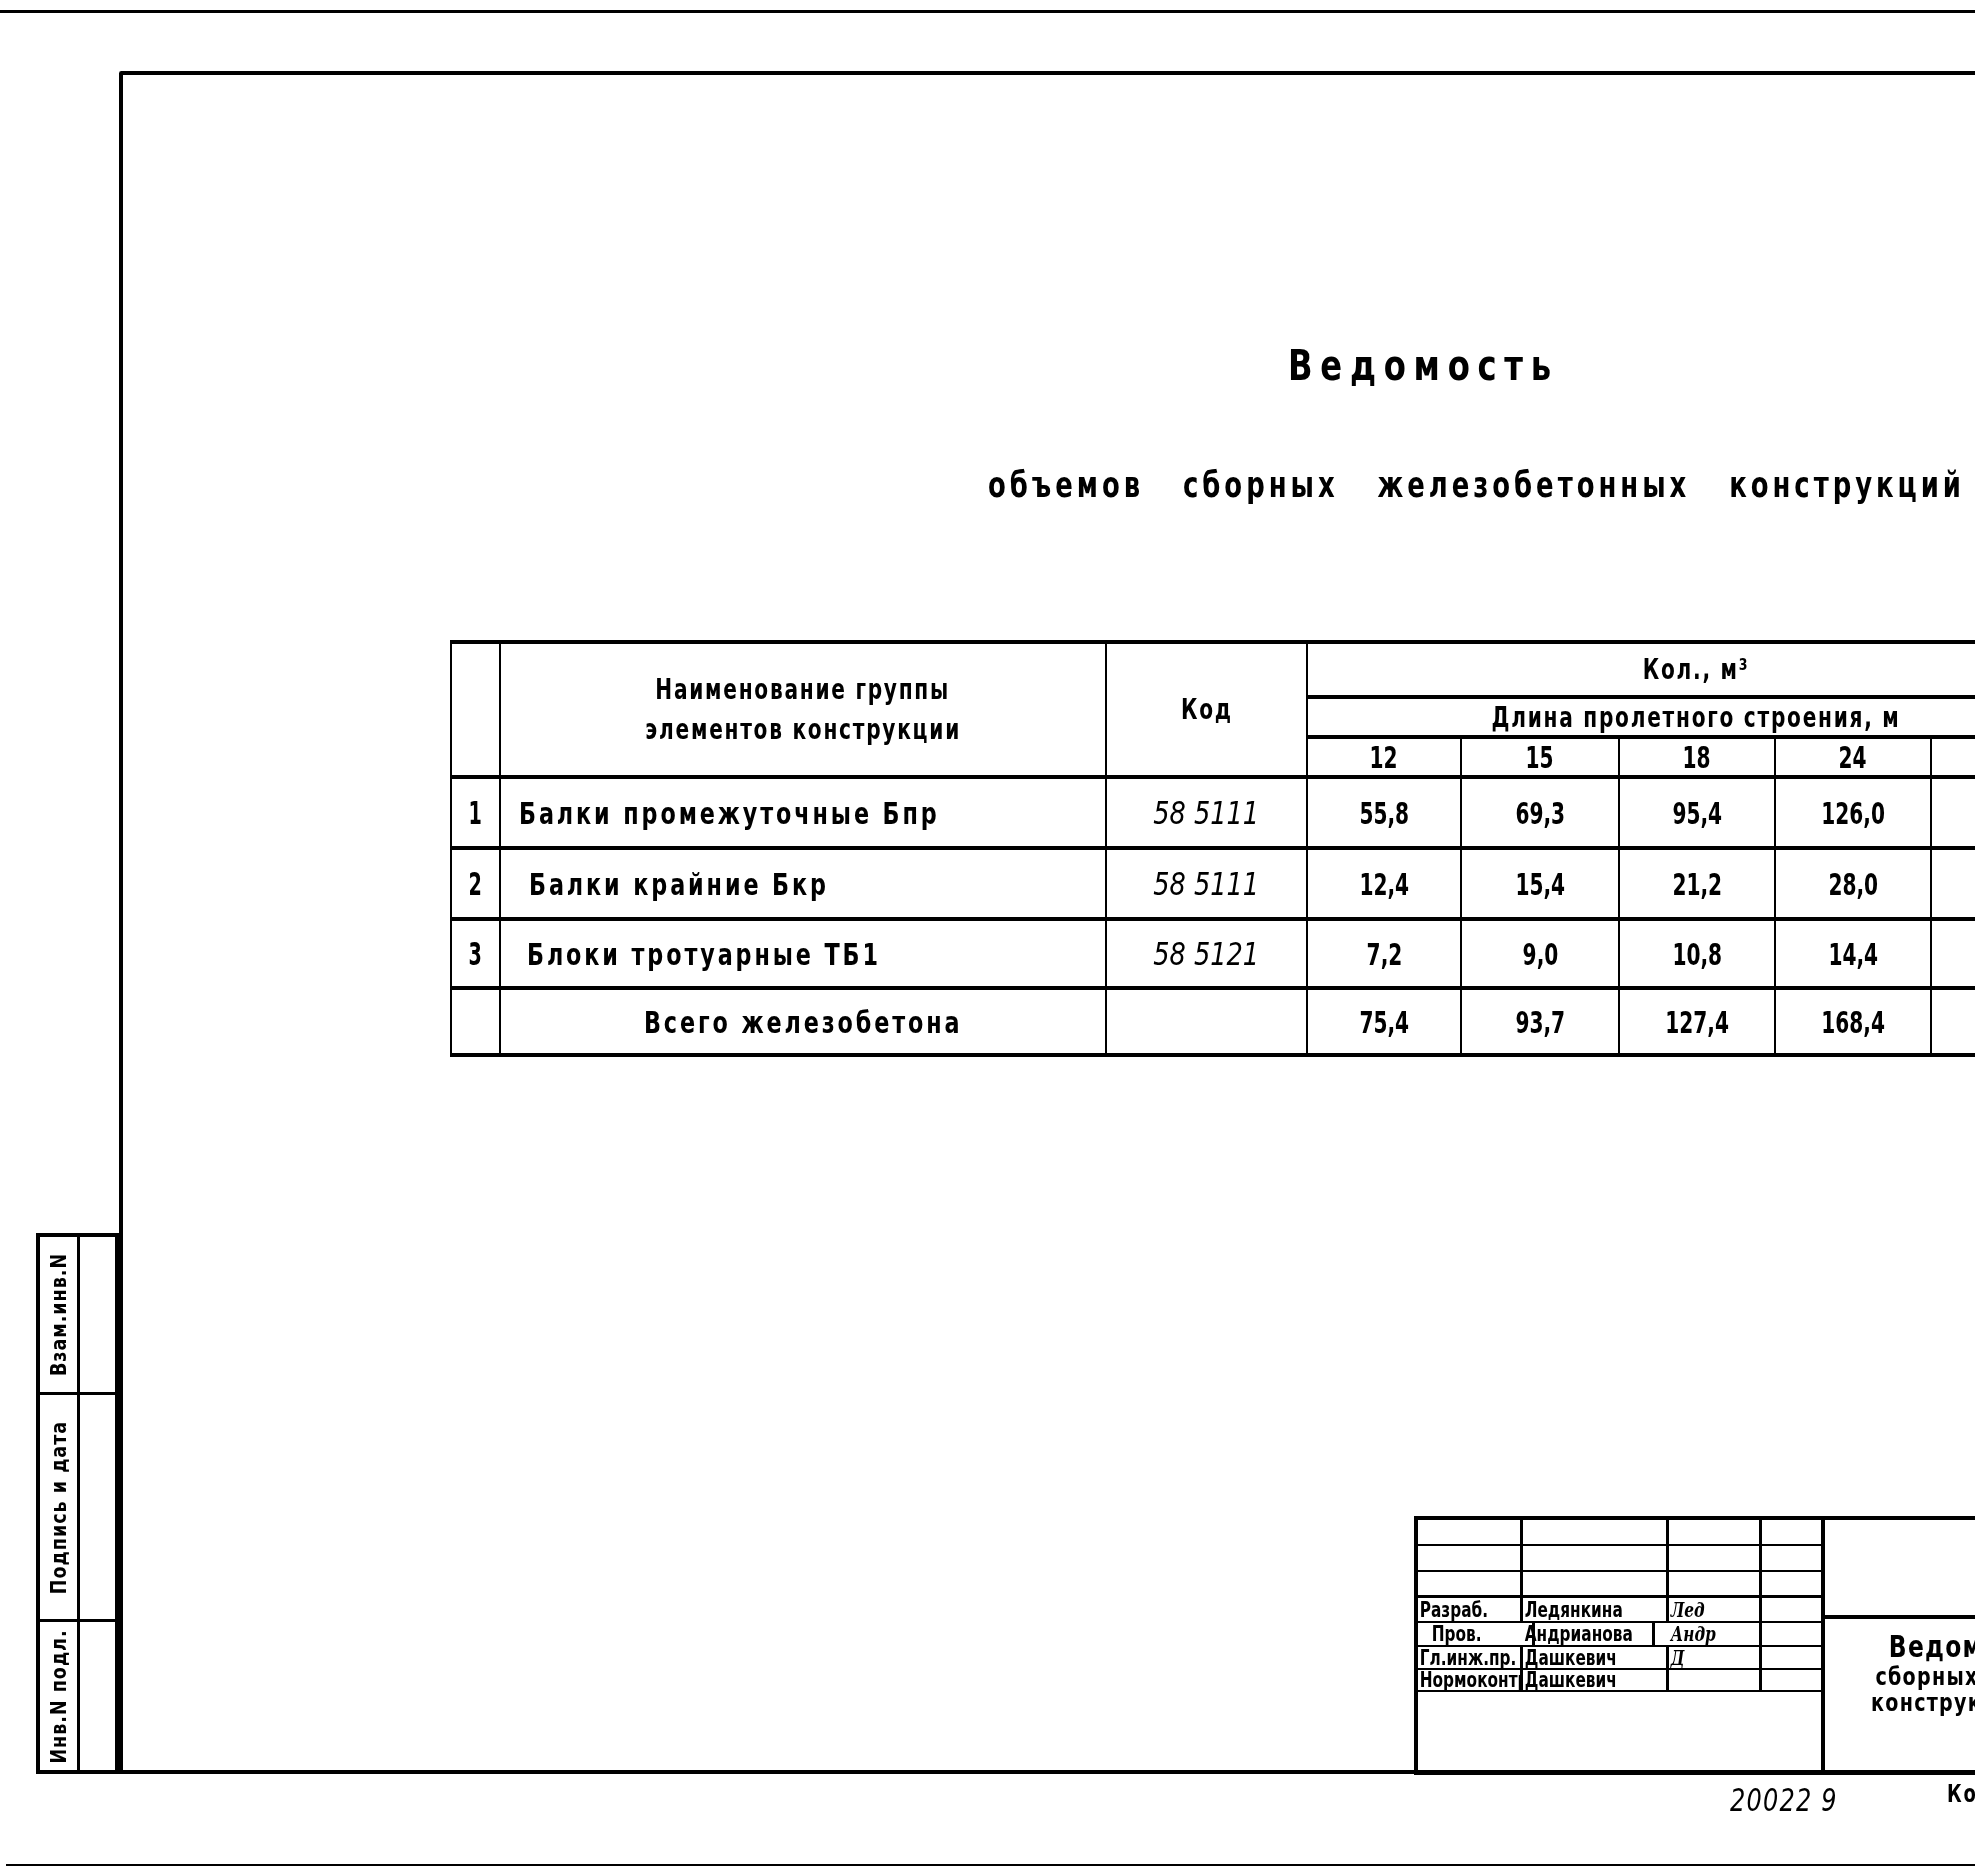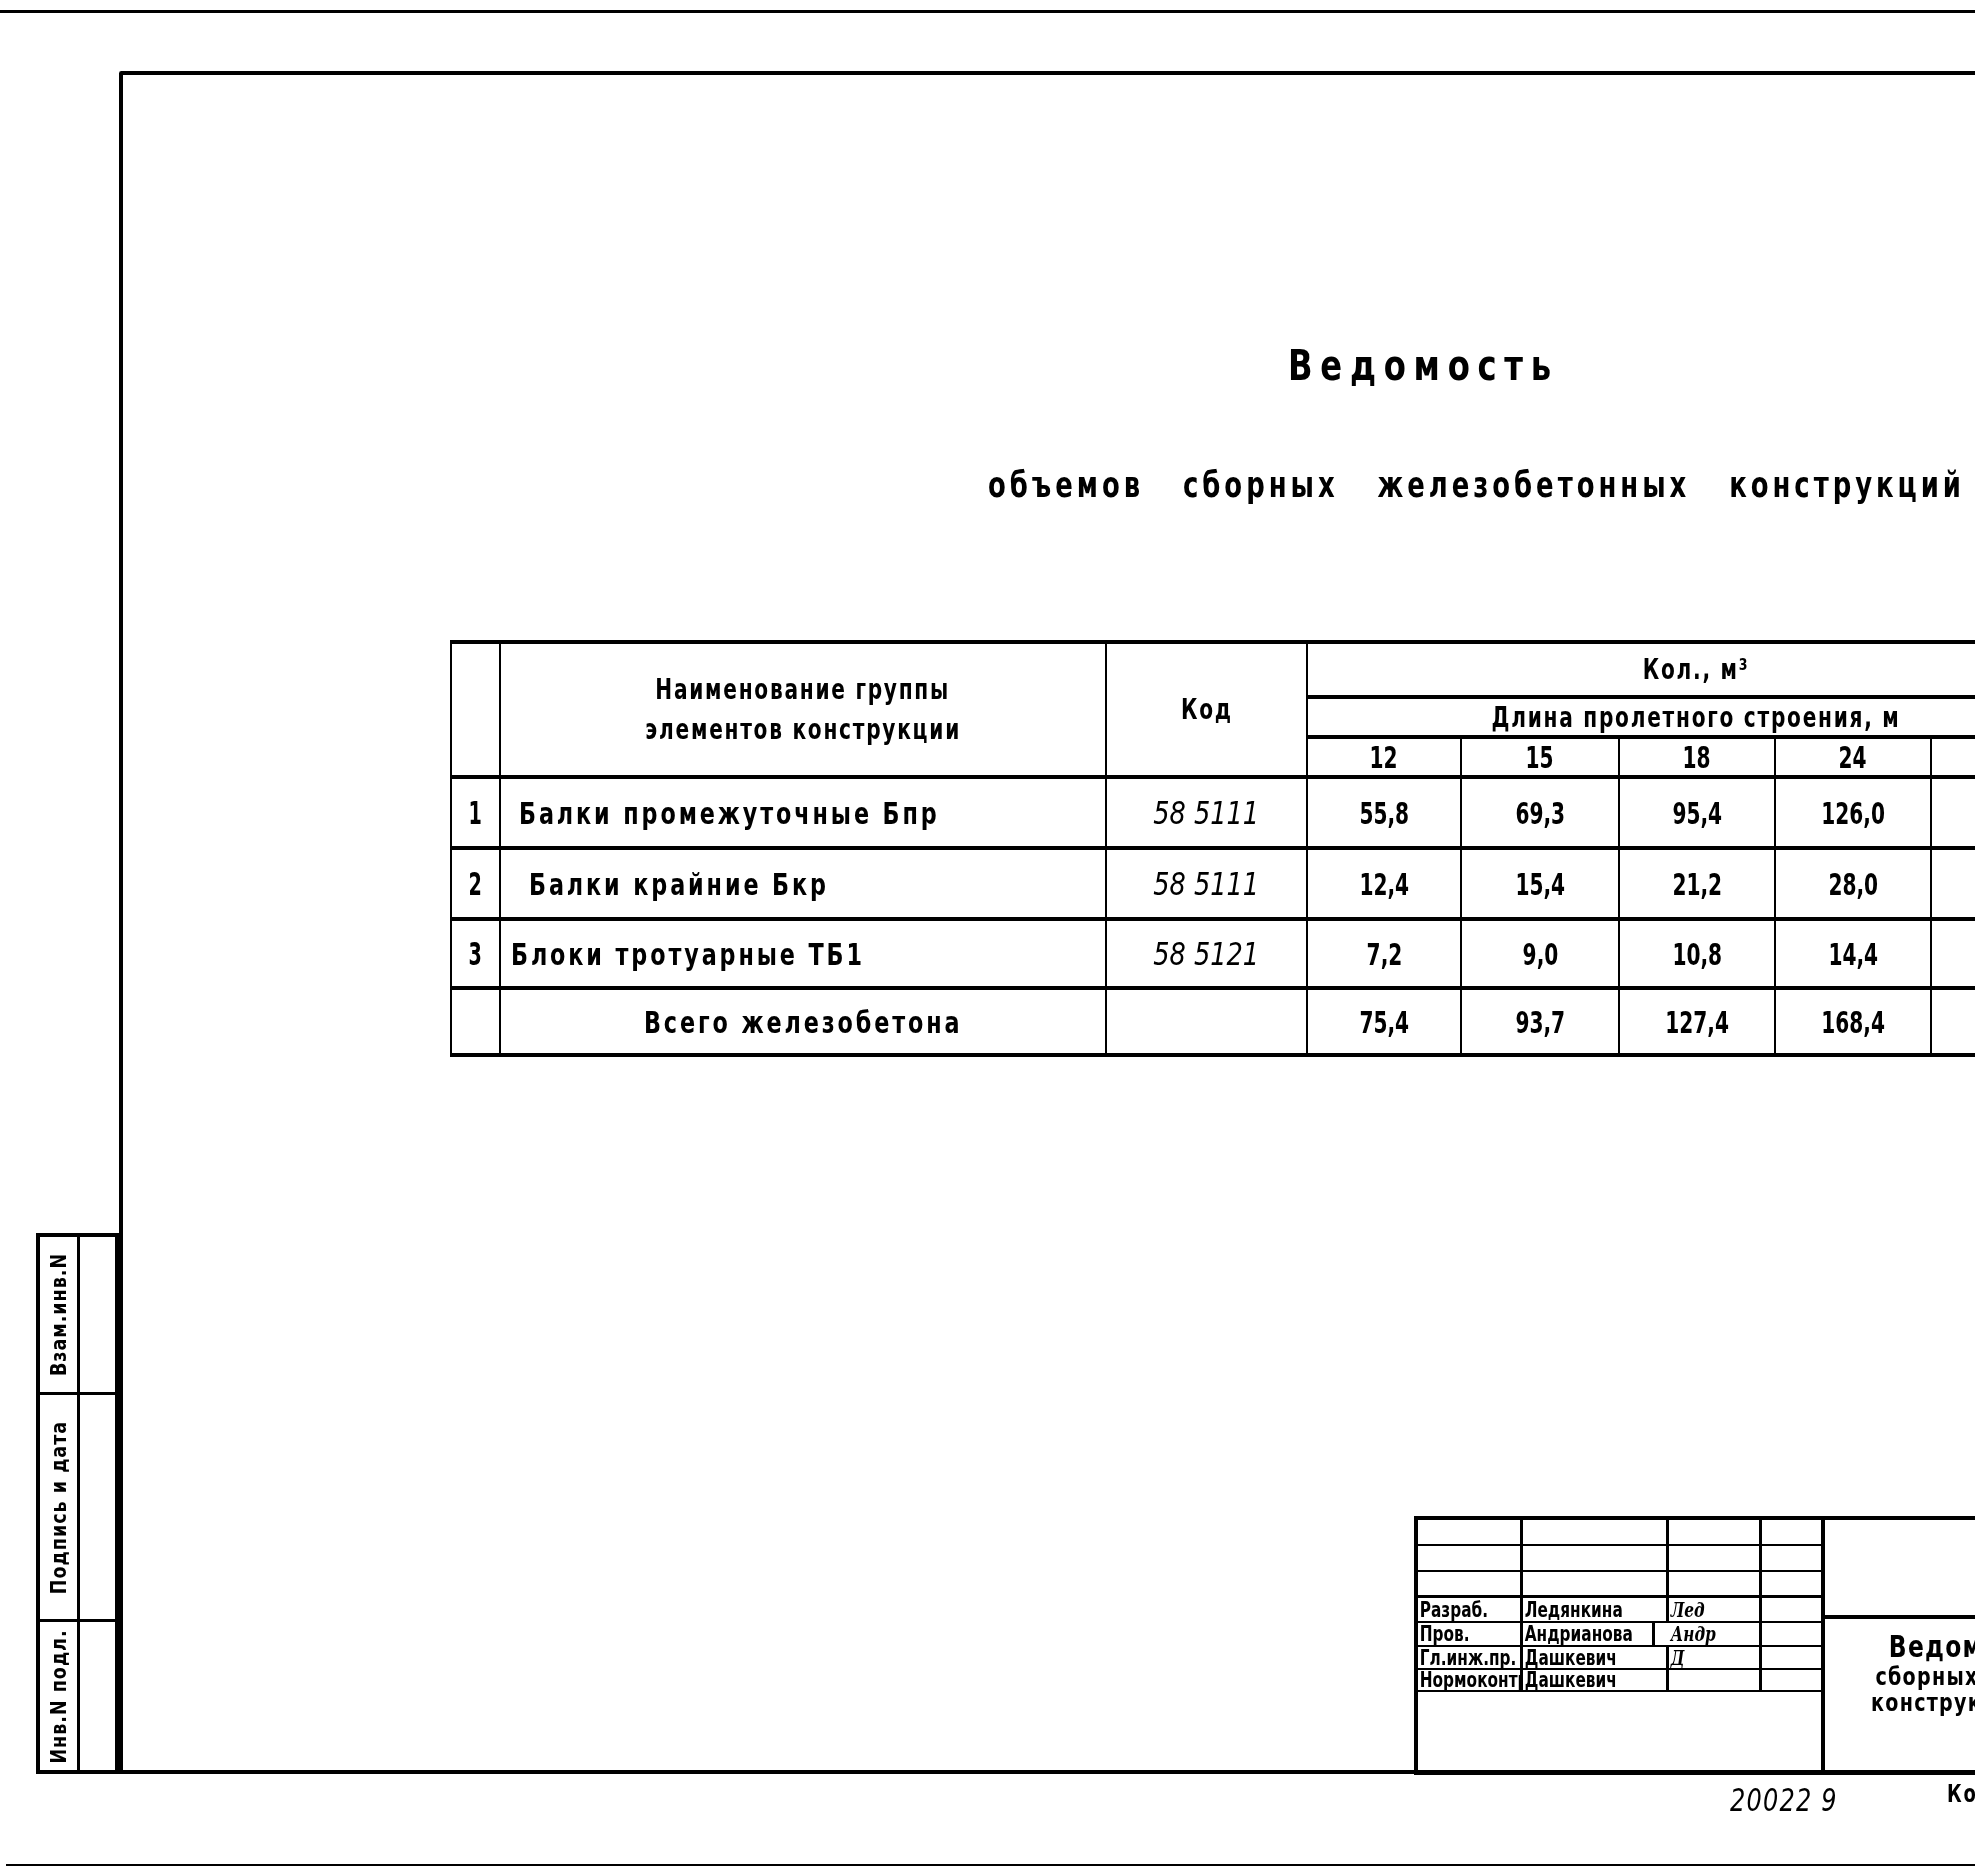--- a/index.html
+++ b/index.html
@@ -125,21 +125,21 @@
     <td class="thick-b"><span class="code">58 5111</span></td>
     <td class="thick-b"><span class="num">12,4</span></td>
     <td class="thick-b"><span class="num">15,4</span></td>
     <td class="thick-b"><span class="num">21,2</span></td>
     <td class="thick-b"><span class="num">28,0</span></td>
     <td class="thick-b"></td>
 
   </tr>
   <tr style="height:69px">
     <td class="thick-b"><span class="idx">3</span></td>
-    <td class="thick-b" style="text-align:left;padding-left:10px"><span class="rowname">Блоки тротуарные ТБ1</span></td>
+    <td class="thick-b" style="text-align:left;padding-left:26px"><span class="rowname">Блоки тротуарные ТБ1</span></td>
     <td class="thick-b"><span class="code">58 5121</span></td>
     <td class="thick-b"><span class="num">7,2</span></td>
     <td class="thick-b"><span class="num">9,0</span></td>
     <td class="thick-b"><span class="num">10,8</span></td>
     <td class="thick-b"><span class="num">14,4</span></td>
     <td class="thick-b"></td>
 
   </tr>
   <tr style="height:67px">
     <td class="thick-b"></td>
@@ -201,21 +201,21 @@
         </div>
       <div class="tb-col" style="left:105px;width:146px">
           <span>Ледянкина</span>
         </div>
       <div class="tb-col" style="left:251px;width:93px">
           <span class="sig">Лед</span>
         </div>
       <div class="tb-col" style="left:344px;width:59px;border-right:none"></div>
     </div>
     <div class="tb-row" style="top:102px;height:24.5px">
-      <div class="tb-col" style="left:0;width:105px">
+      <div class="tb-col" style="left:12px;width:105px">
           <span>Пров.</span>
         </div>
       <div class="tb-col" style="left:105px;width:132px">
           <span>Андрианова</span>
         </div>
       <div class="tb-col" style="left:251px;width:93px">
           <span class="sig">Андр</span>
         </div>
       <div class="tb-col" style="left:344px;width:59px;border-right:none"></div>
     </div>

